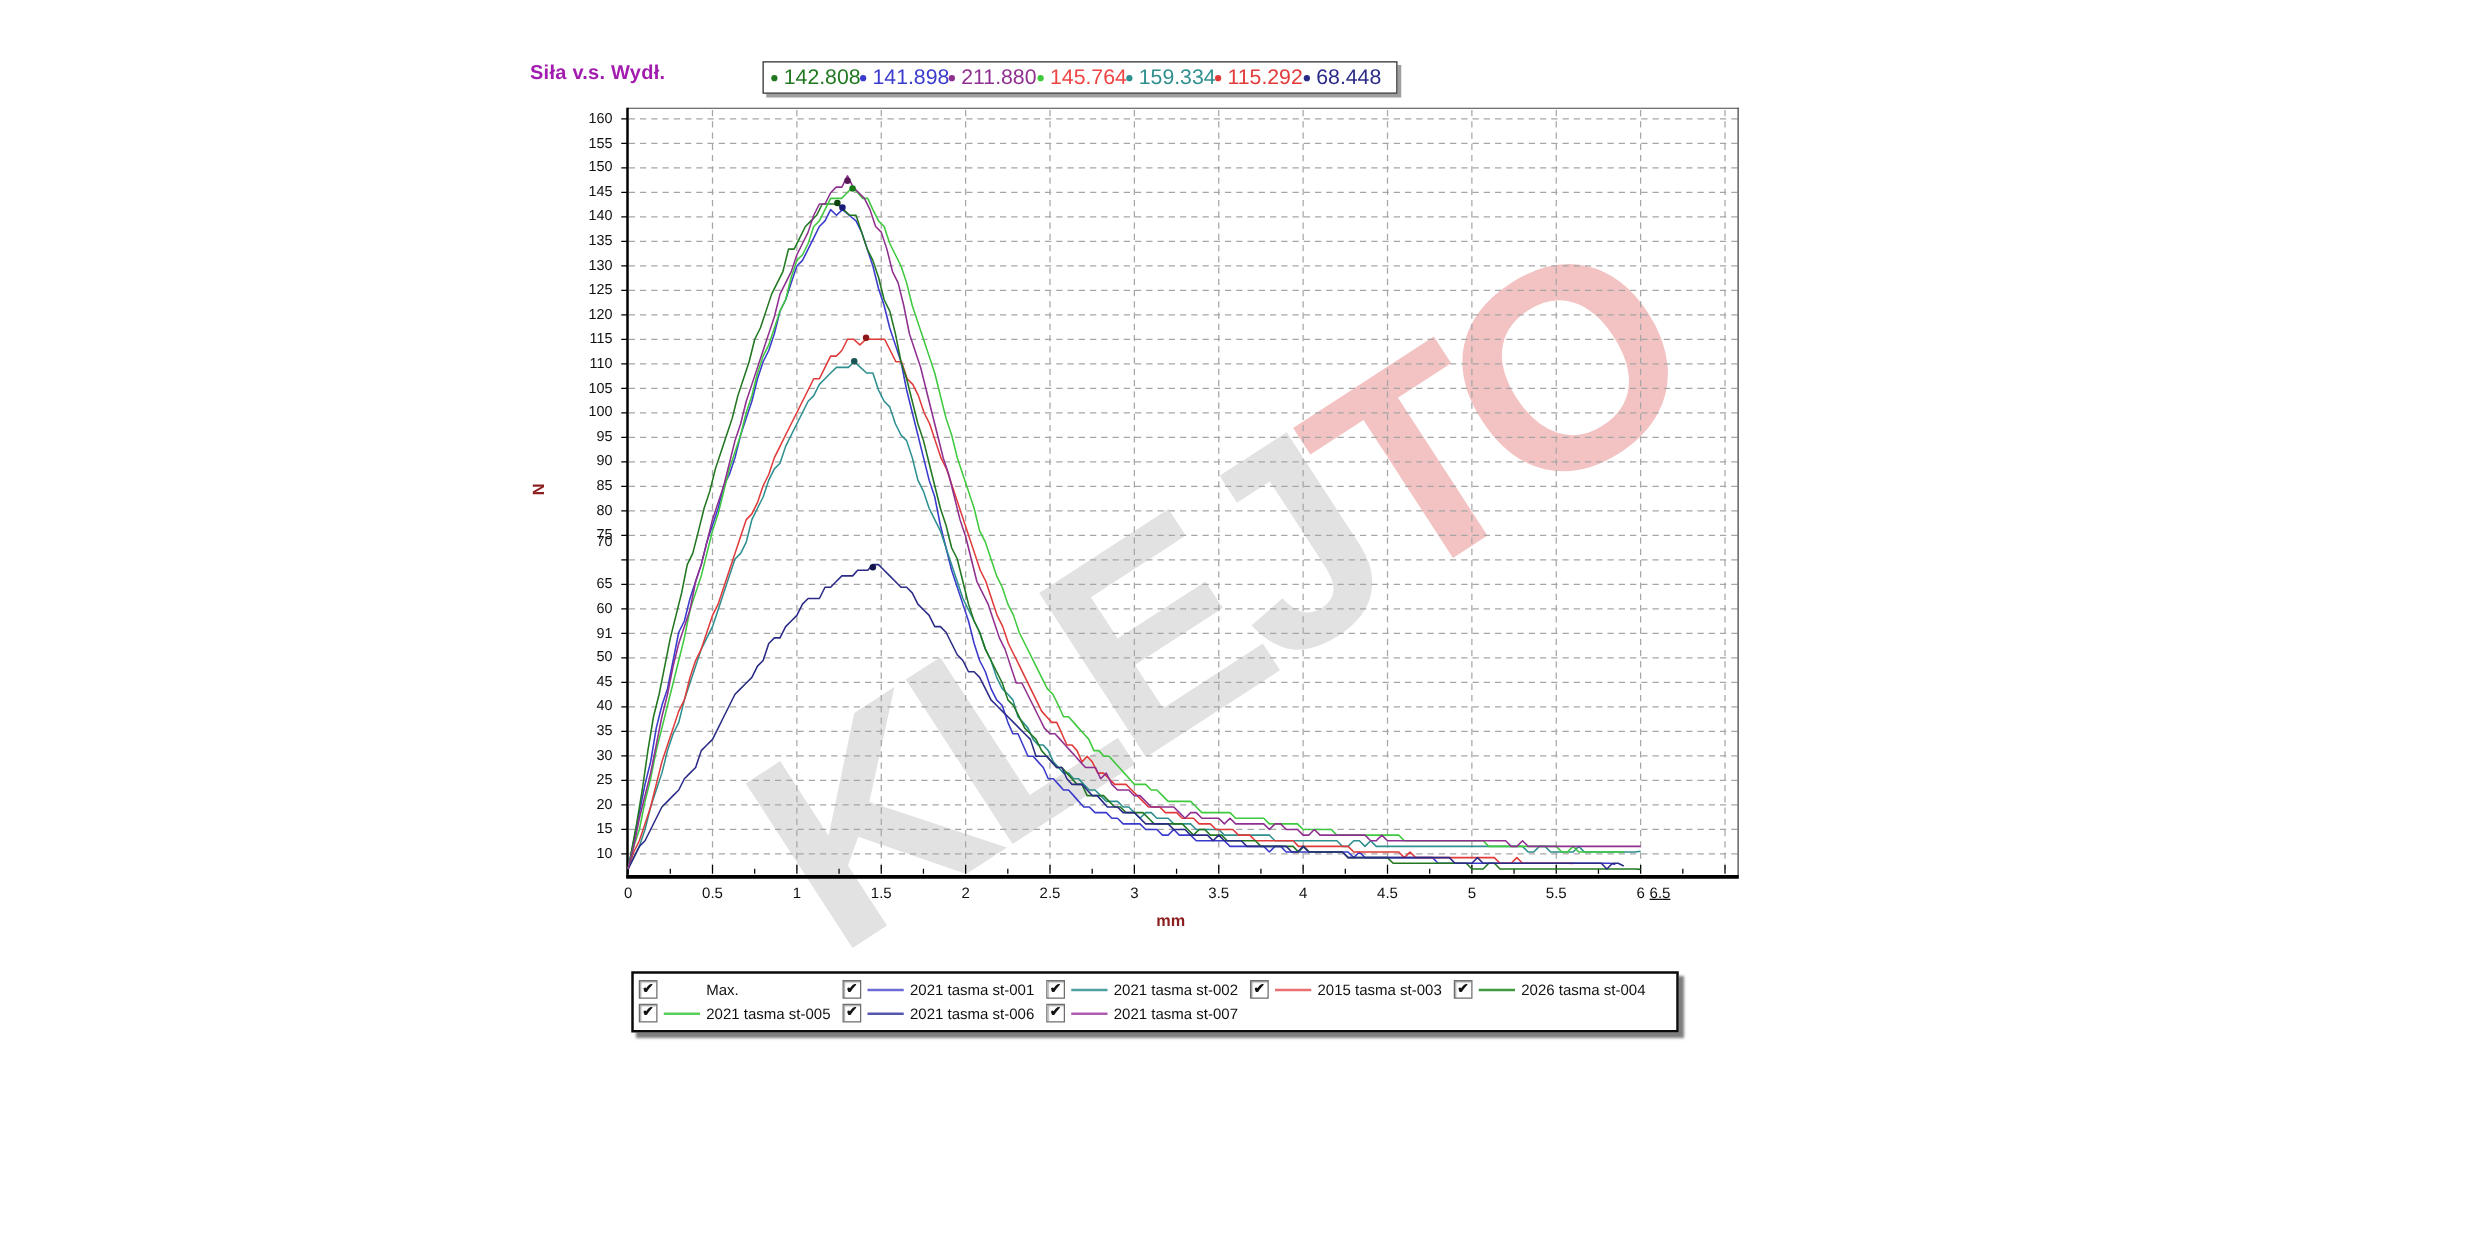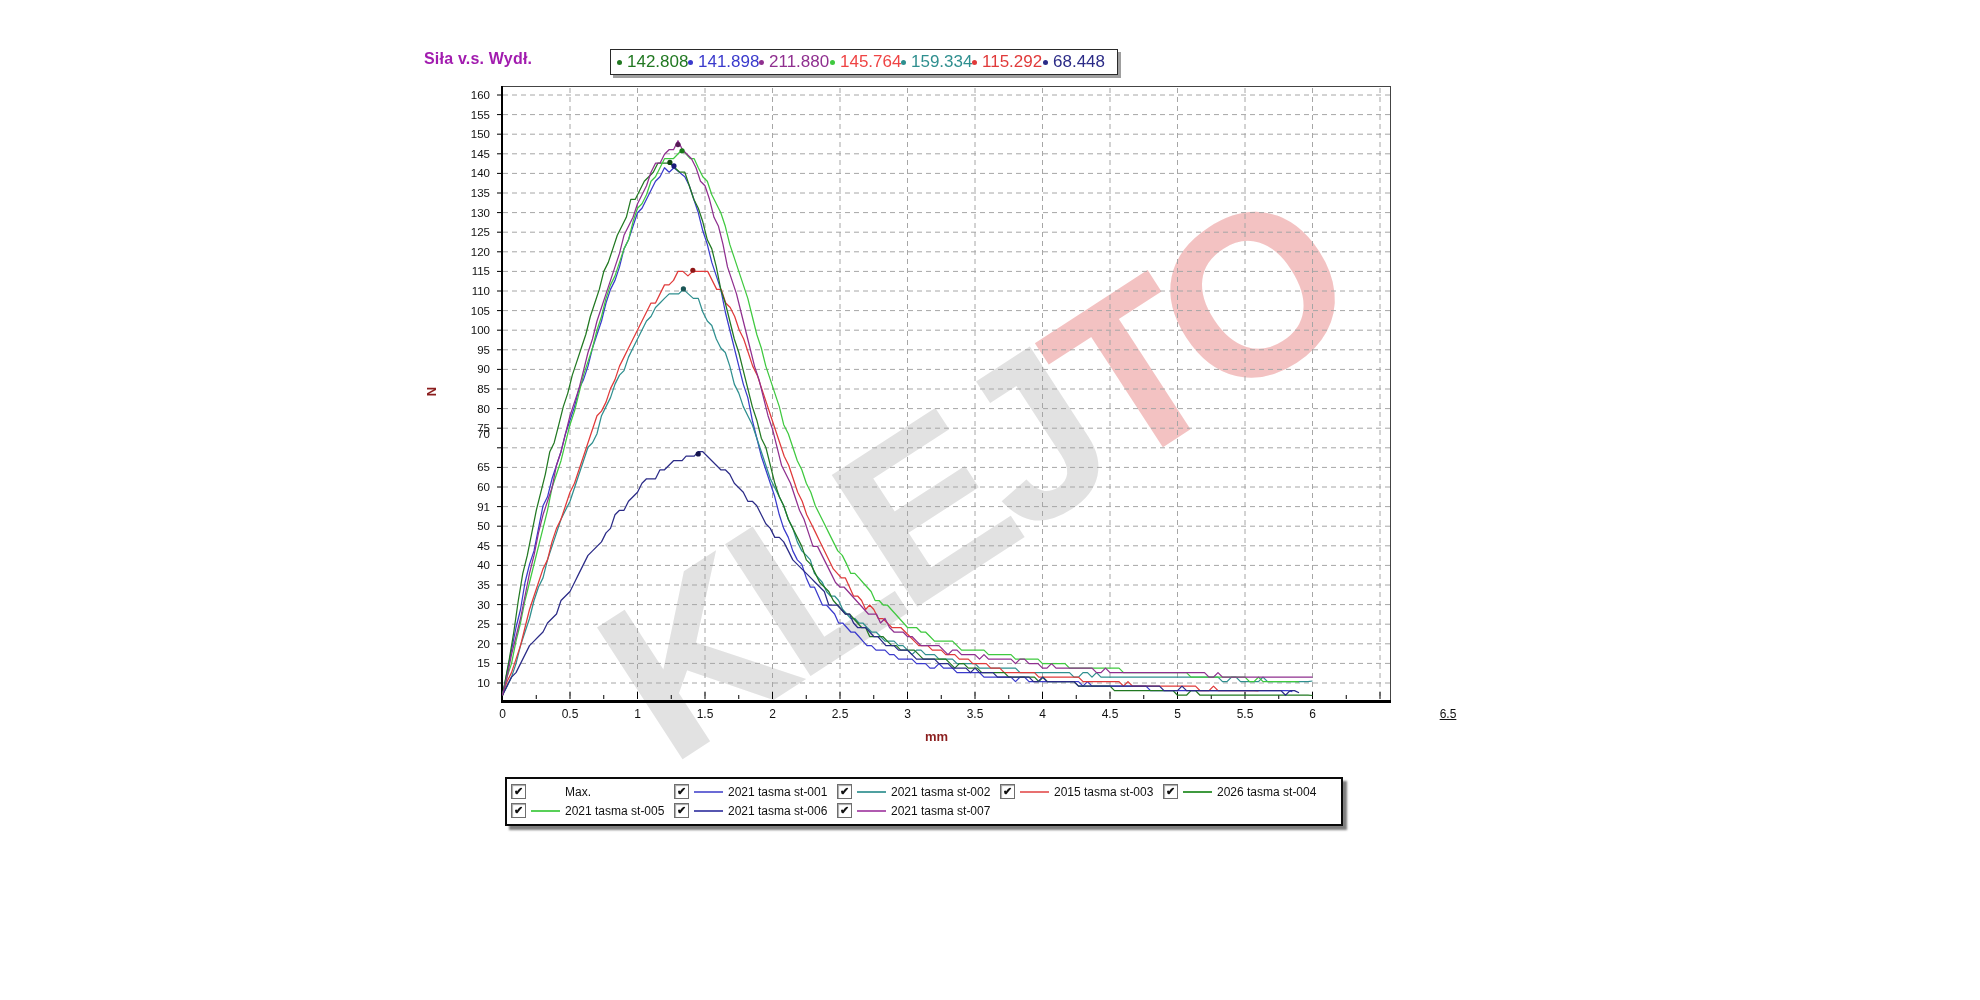--- a/index.html
+++ b/index.html
@@ -233,21 +233,21 @@
       <div class="xtl" style="left: 685px;">1.5</div>
       <div class="xtl" style="left: 752.5px;">2</div>
       <div class="xtl" style="left: 820px;">2.5</div>
       <div class="xtl" style="left: 887.5px;">3</div>
       <div class="xtl" style="left: 955px;">3.5</div>
       <div class="xtl" style="left: 1022.5px;">4</div>
       <div class="xtl" style="left: 1090px;">4.5</div>
       <div class="xtl" style="left: 1157.5px;">5</div>
       <div class="xtl" style="left: 1225px;">5.5</div>
       <div class="xtl" style="left: 1292.5px;">6</div>
-      <div class="xtl" style="left: 1428px; text-decoration: underline;">6.5</div>
+      <div class="xtl" style="left: 1308px; text-decoration: underline;">6.5</div>
     </div>
 
   <div class="abs y-axis-title">N</div>
   <div class="abs x-axis-title">mm</div>
 
   <div class="abs legend" id="legendBox">
       <div class="lg-item">
         <div class="lg-cb">✔</div>
         <div class="lg-line"></div>
         <span class="lg-label">Max.</span>

